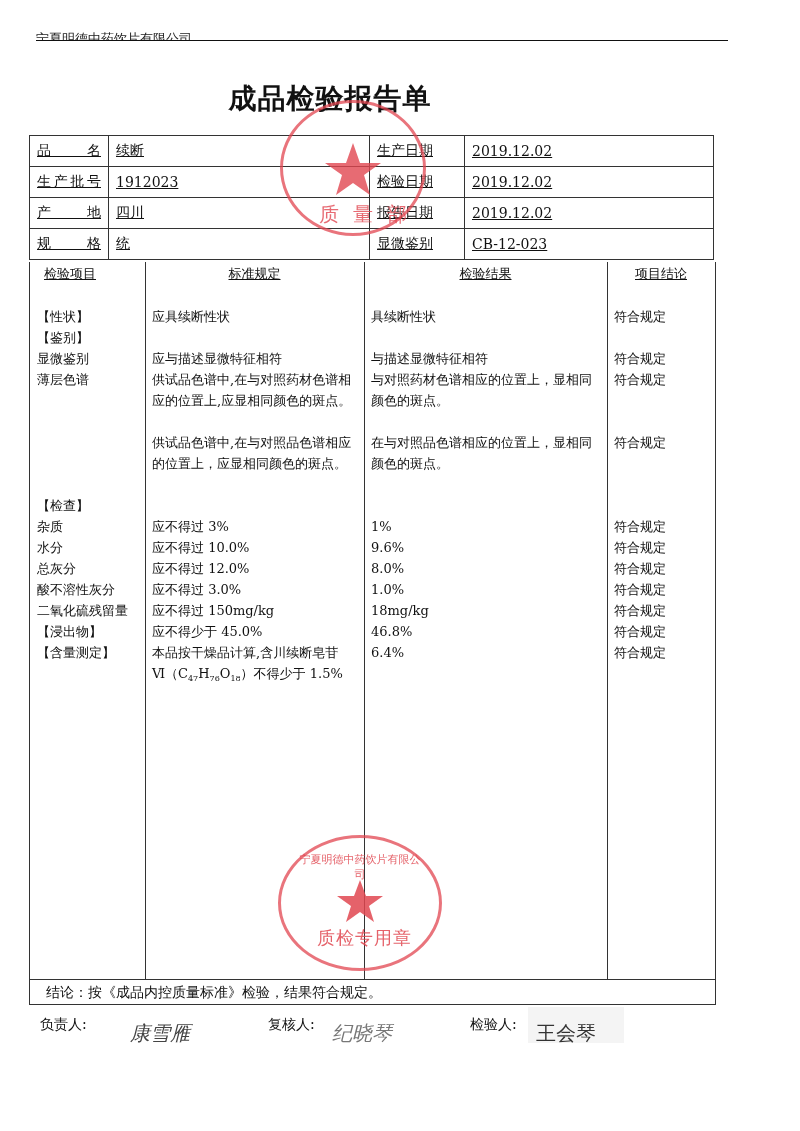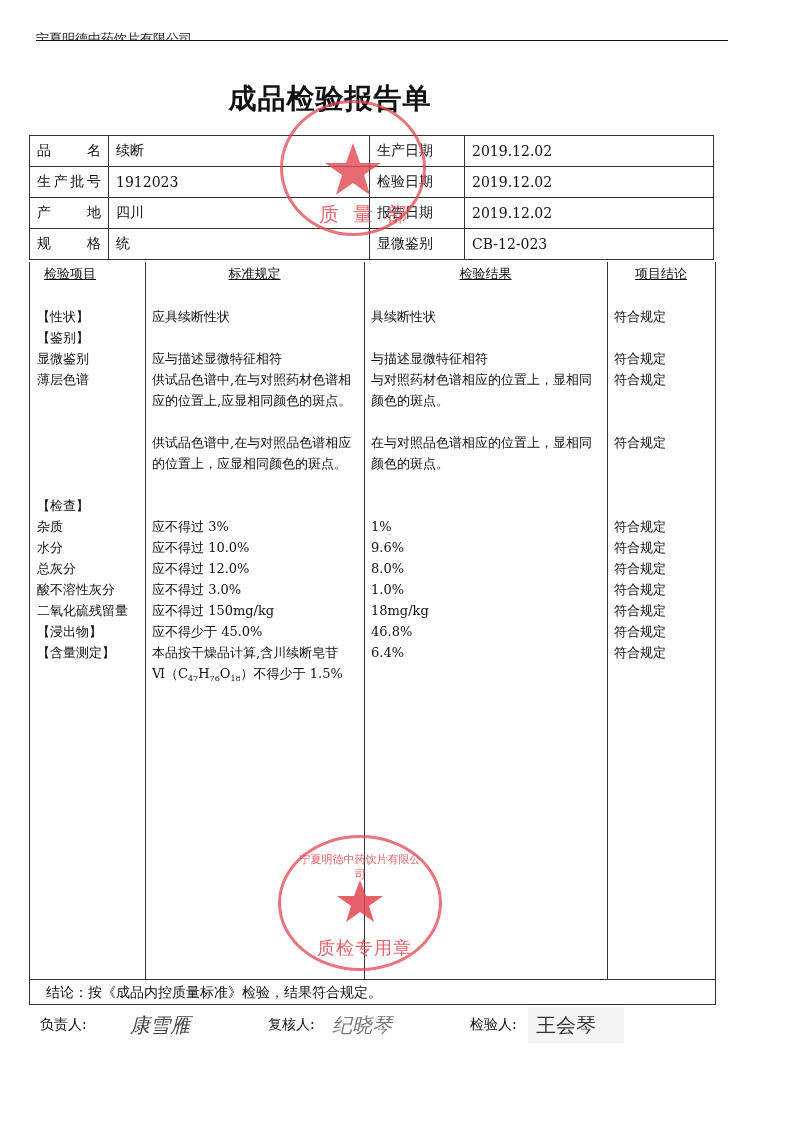--- a/index.html
+++ b/index.html
@@ -7,21 +7,21 @@
          font-family: "DejaVu Serif", "Liberation Serif", serif; color: #111; }
   .hdr { position: absolute; top: 18px; left: 36px; width: 692px; height: 22px;
          border-bottom: 1.5px solid #111; overflow: hidden; }
   .hdr span { position: absolute; top: 11px; font-size: 13px; color: #222; line-height: 20px; }
   .hdr .left { left: 0; }
   .hdr .right { right: 0; letter-spacing: 0.5px; }
   .title { position: absolute; top: 80px; left: 0; width: 660px; text-align: center;
            font-size: 28px; font-weight: bold; letter-spacing: 1px;
            font-family: "DejaVu Sans", "Liberation Sans", sans-serif; }
   table.info { position: absolute; top: 135px; left: 29px; width: 685px; border-collapse: collapse; }
-  table.info td { border: 1px solid #333; height: 30px; font-size: 14px; padding: 0 7px; }
+  table.info td { border: 1px solid #333; height: 30px; font-size: 14px; padding: 0 7px; text-decoration: underline; }
   table.info td.lab { width: 64px; text-align: justify; text-align-last: justify; }
   table.info td.val { width: 246px; }
   table.info td.lab2 { width: 80px; }
   .grid { position: absolute; top: 262px; left: 29px; width: 685px; height: 717px;
           border: 1px solid #333; border-top: none; }
   .col { position: absolute; top: 0; bottom: 0; border-right: 1px solid #333; }
   .c1 { left: 0; width: 115px; }
   .c2 { left: 115px; width: 219px; }
   .c3 { left: 334px; width: 243px; }
   .c4 { left: 577px; width: 108px; border-right: none; }
@@ -32,21 +32,21 @@
   .c1 .cell { left: 7px; right: 2px; }
   .c2 .cell { left: 7px; right: 4px; }
   .c3 .cell { left: 7px; right: 4px; }
   .c4 .cell { left: 7px; right: 2px; }
   .sub { font-size: 8px; vertical-align: -3px; }
   .concl { position: absolute; top: 979px; left: 29px; width: 685px; height: 24px;
            border: 1px solid #333; font-size: 14px; line-height: 24px; }
   .concl span { padding-left: 16px; }
   .sig { position: absolute; top: 1016px; font-size: 14px; }
   .sig-name { position: absolute; font-family: Liberation Serif, serif; color: #444;
-              font-style: italic; font-size: 20px; }
+              font-style: italic; font-size: 20px; margin-top: 8px; }
   .sig-box { position: absolute; top: 1007px; left: 528px; width: 96px; height: 36px; background: #f4f4f4; }
   .stamp { position: absolute; border: 3px solid rgba(225,70,80,0.75); border-radius: 50%; pointer-events: none; }
   .stamp svg { position: absolute; left: 0; top: 0; }
 </style>
 </head>
 <body>
 
 <div class="hdr">
   <span class="left">宁夏明德中药饮片有限公司</span>
 </div>
@@ -165,15 +165,15 @@
   <svg width="140" height="130" viewBox="0 0 140 130">
     <polygon points="70,40 77,60 98,60 81,72 87,92 70,80 53,92 59,72 42,60 63,60" fill="rgba(225,70,80,0.8)"></polygon>
   </svg>
   <span style="position:absolute; left:36px; top:98px; font-size:20px; color:rgba(225,70,80,0.8); letter-spacing:14px;">质量部</span>
 </div>
 
 <div class="stamp" style="left:278px; top:835px; width:158px; height:130px;">
   <svg width="158" height="130" viewBox="0 0 158 130">
     <polygon points="79,42 85,58 102,58 88,68 93,84 79,74 65,84 70,68 56,58 73,58" fill="rgba(225,70,80,0.85)"></polygon>
   </svg>
-  <span style="position:absolute; left:36px; top:98px; font-size:18px; color:rgba(225,70,80,0.85); letter-spacing:1px;">质检专用章</span>
+  <span style="position:absolute; left:36px; top:88px; font-size:18px; color:rgba(225,70,80,0.85); letter-spacing:1px;">质检专用章</span>
   <span style="position:absolute; left:14px; top:14px; width:130px; text-align:center; font-size:11px; color:rgba(225,70,80,0.85);">宁夏明德中药饮片有限公司</span>
 </div>
 
 </body></html>

